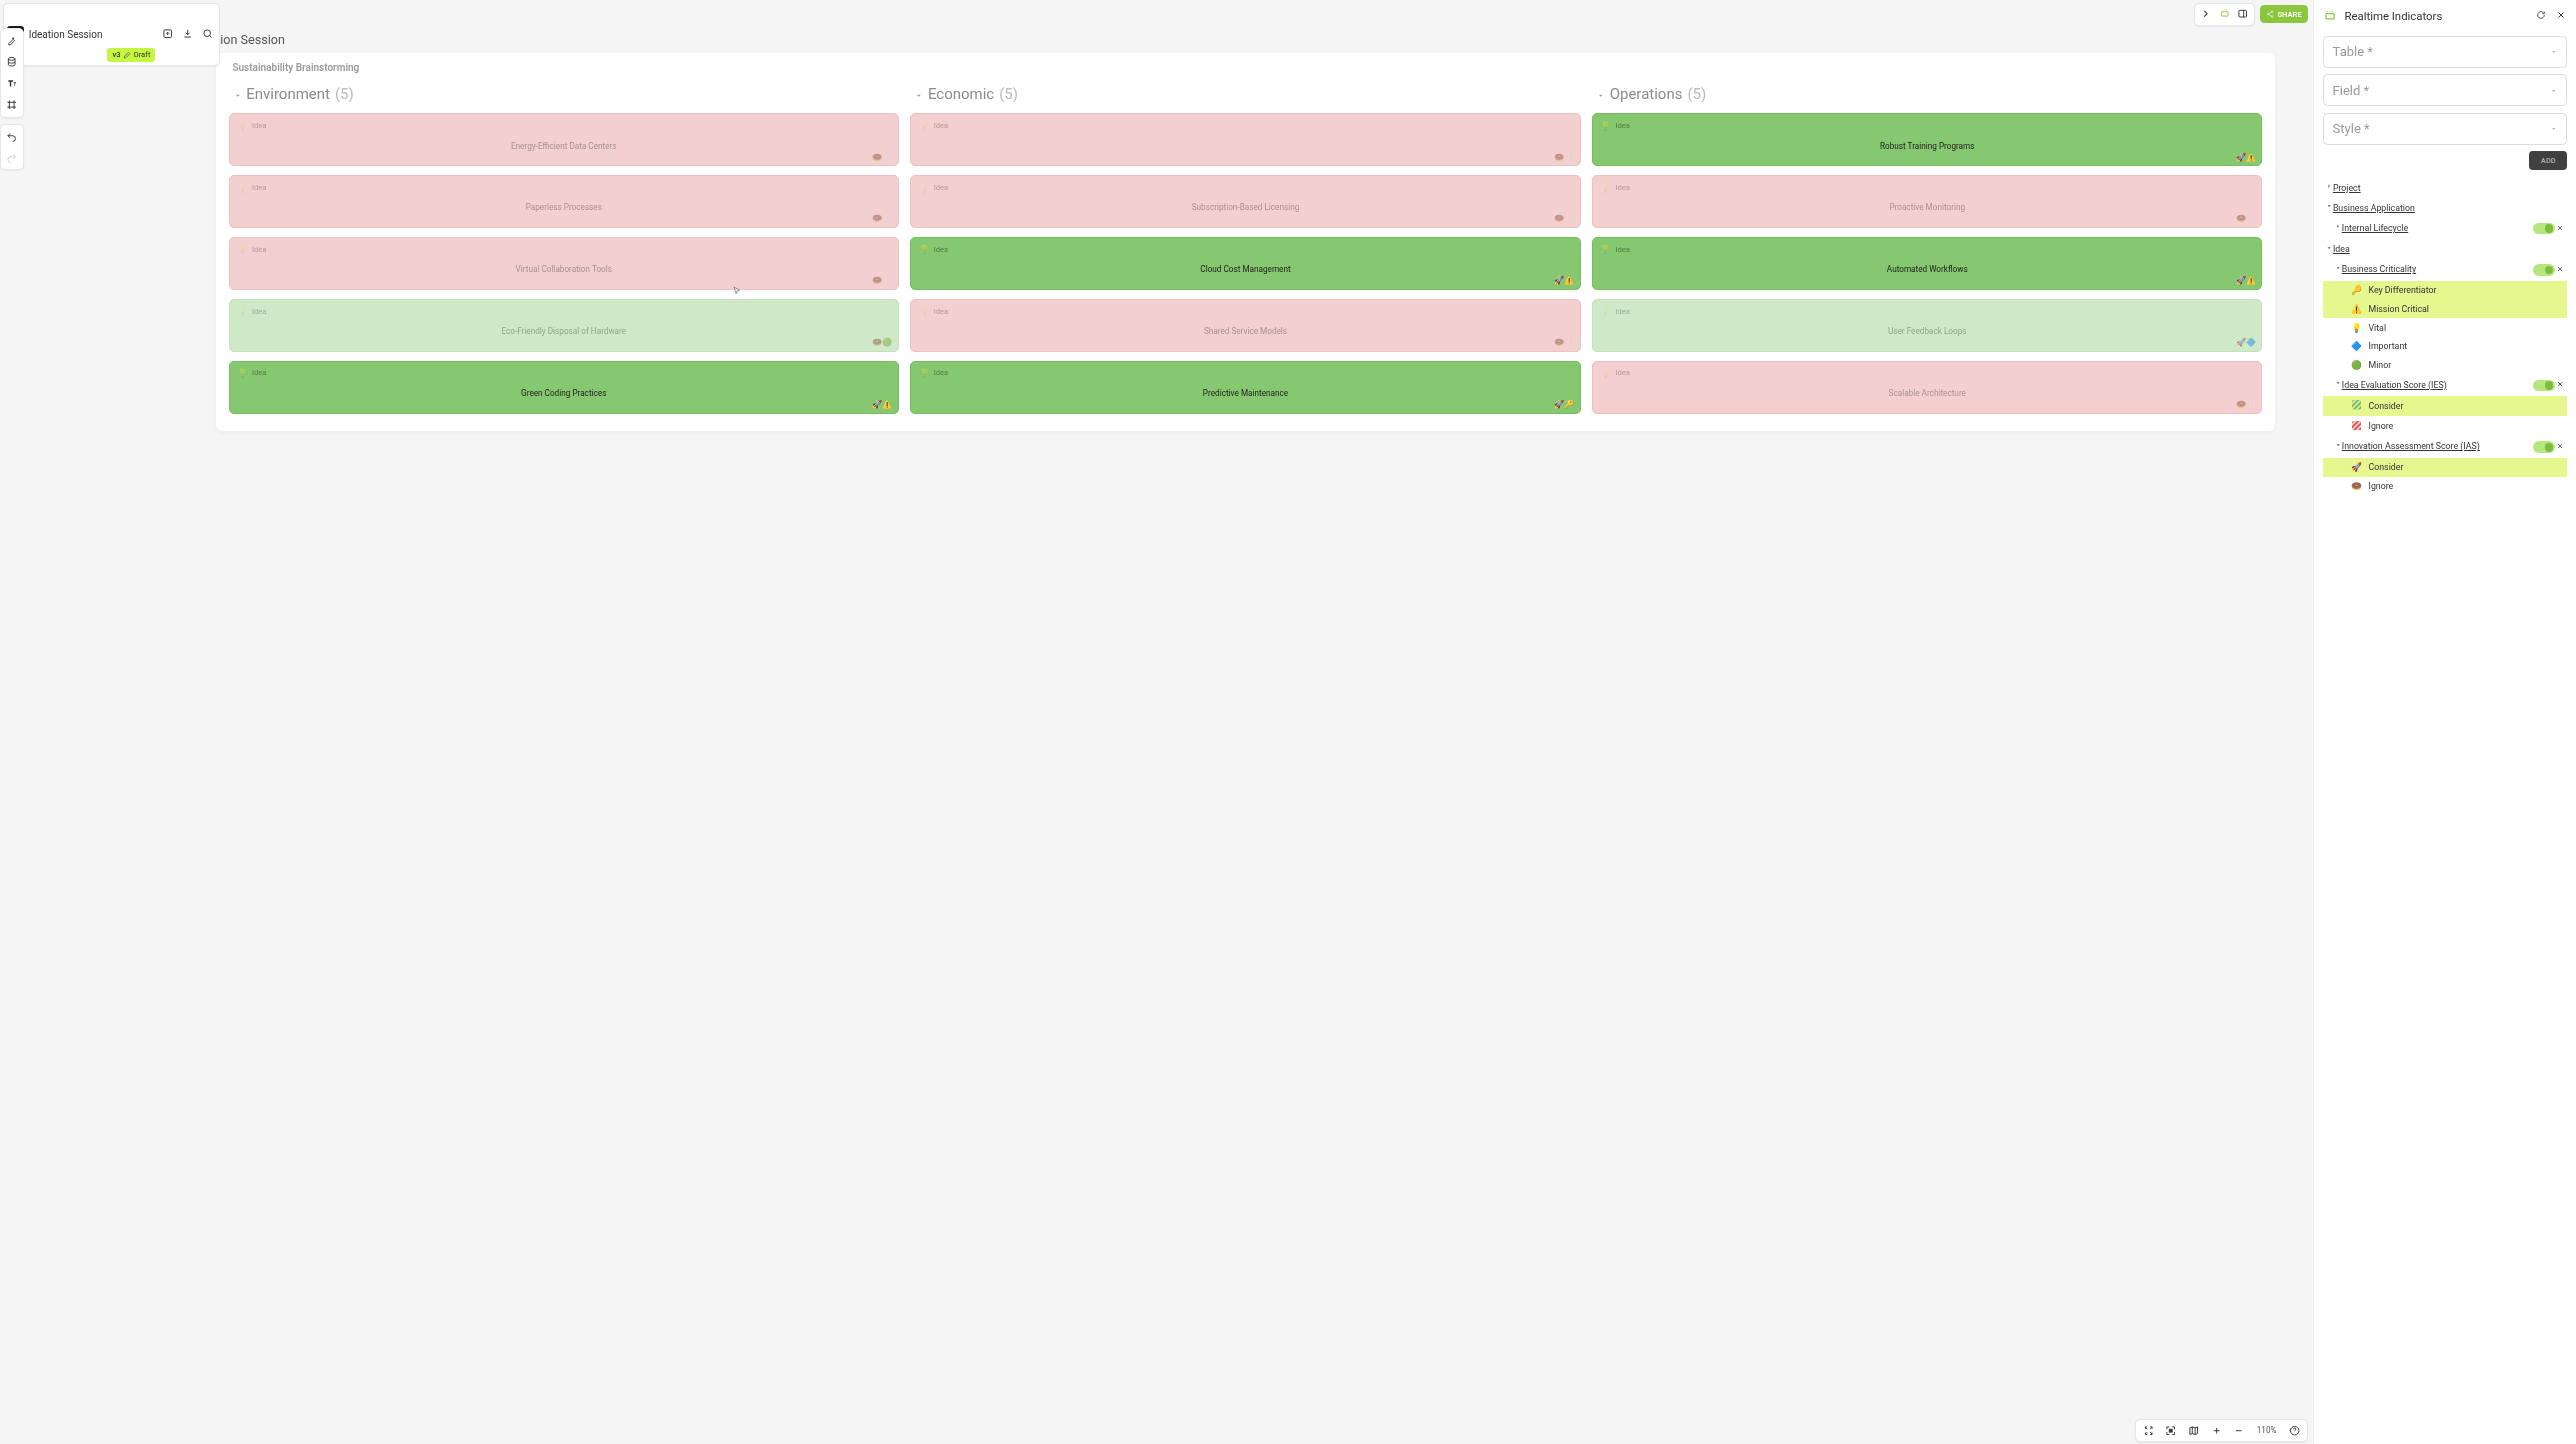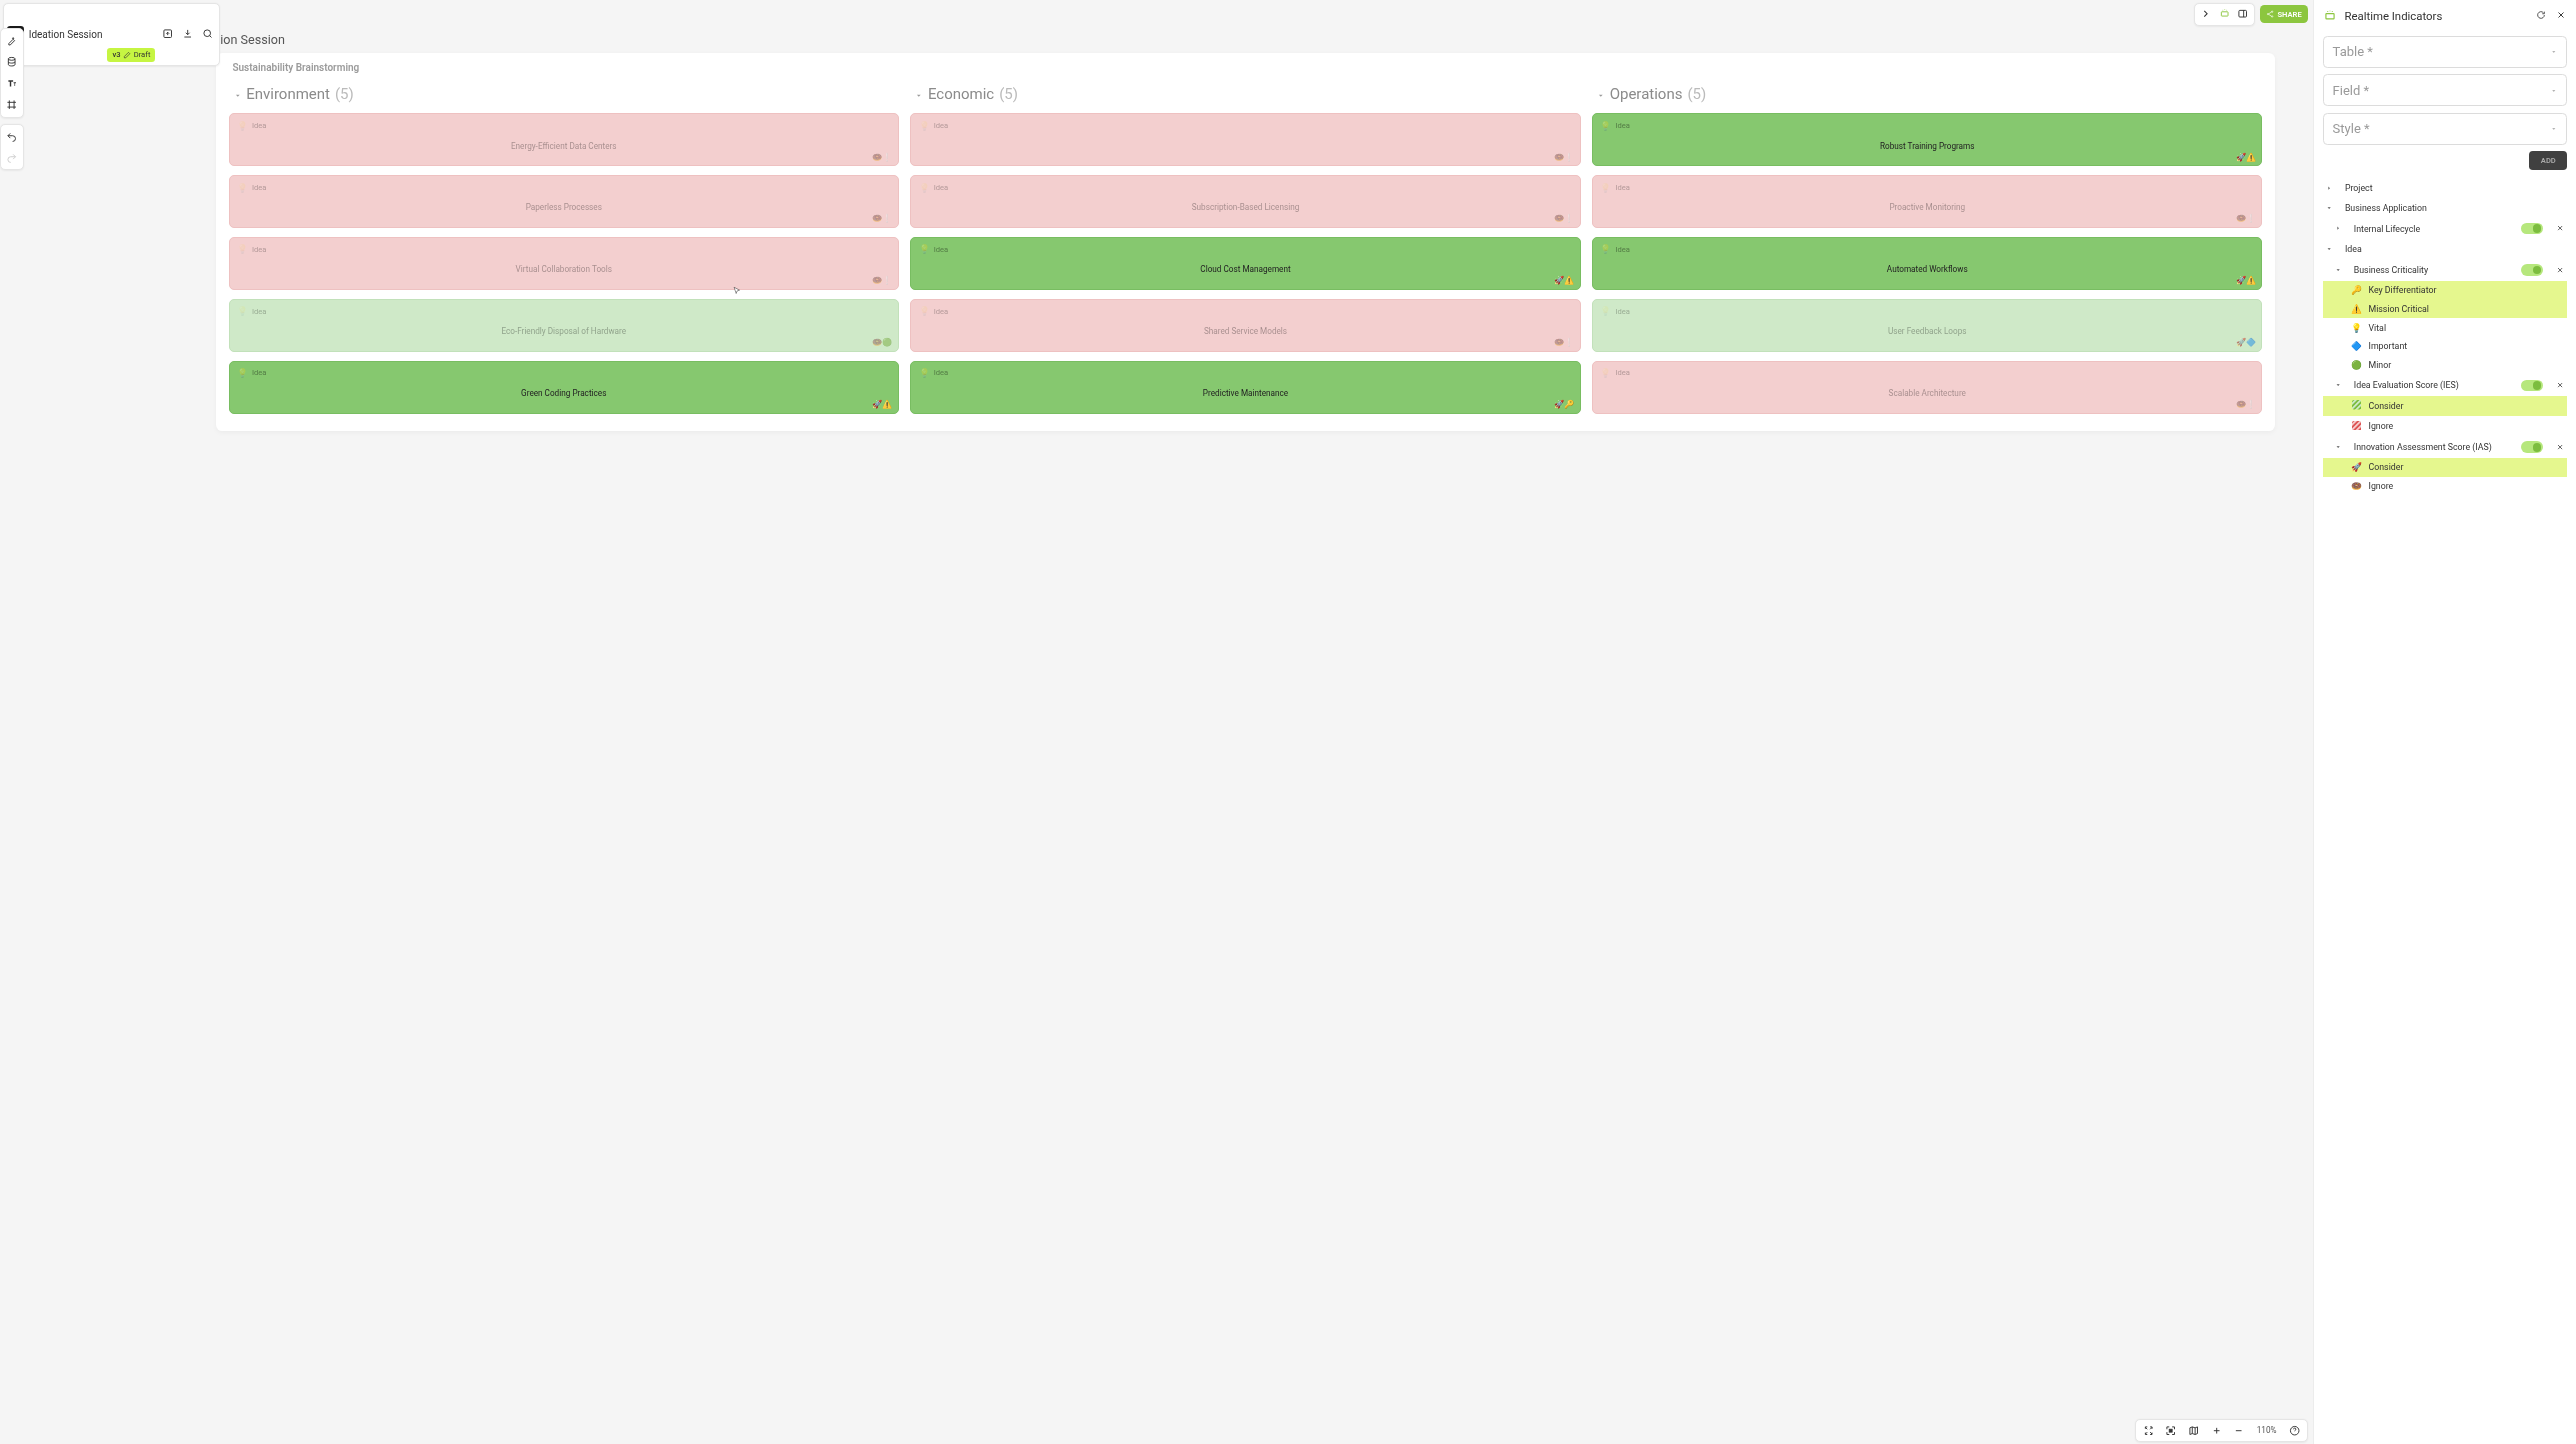--- a/index.html
+++ b/index.html
@@ -70,21 +70,21 @@
   .rp-title { font-size:11.4px; color:#333; flex:1; }
   .rp-hbtn { width:12.6px; height:12.6px; color:#333; cursor:pointer; display:flex; align-items:center; justify-content:center; }
   .rp-hbtn svg { width:10px; height:10px; }
   
   .dd { border:0.6px solid #dcdcdc; border-radius:4.4px; padding:7.6px 8.8px; font-size:13px; color:#9a9a9a; display:flex; justify-content:space-between; align-items:center; margin-bottom:6.3px; cursor:pointer; }
   .dd svg { width:7.6px; height:7.6px; color:#999; }
   .add-row { display:flex; justify-content:flex-end; margin-bottom:7.6px; }
   .add-btn { background:#404040; color:#aaa; font-size:7.6px; font-weight:600; padding:5px 11.4px; border-radius:3.8px; cursor:default; }
   
   .tree { font-size:8.8px; color:#333; }
-  .tnode { display:flex; align-items:center; gap:12px; padding:5px 2.5px; }
+  .tnode { display:flex; align-items:flex-start; gap:0; padding:5px 2.5px;text-decoration:underline; }
   .tnode.sub1 { padding-left:11.4px; }
   .tcaret { width:7.6px; height:7.6px; display:flex; align-items:center; justify-content:center; color:#555; }
   .tcaret svg { width:6.3px; height:6.3px; }
   .tlabel { flex:1; }
   .titem { display:flex; align-items:center; gap:6.3px; padding:4.4px 0 4.4px 28px; }
   .titem.hl { background:#e5f78e; }
   .ticon { width:11.4px; text-align:center; font-size:8.8px; }
   
   .toggle { width:21.5px; height:11.4px; background:#b6e77d; border-radius:6.3px; position:relative; cursor:pointer; }
   .toggle::after { content:""; position:absolute; right:1.3px; top:1.3px; width:8.8px; height:8.8px; background:#7cbd3f; border-radius:50%; }

